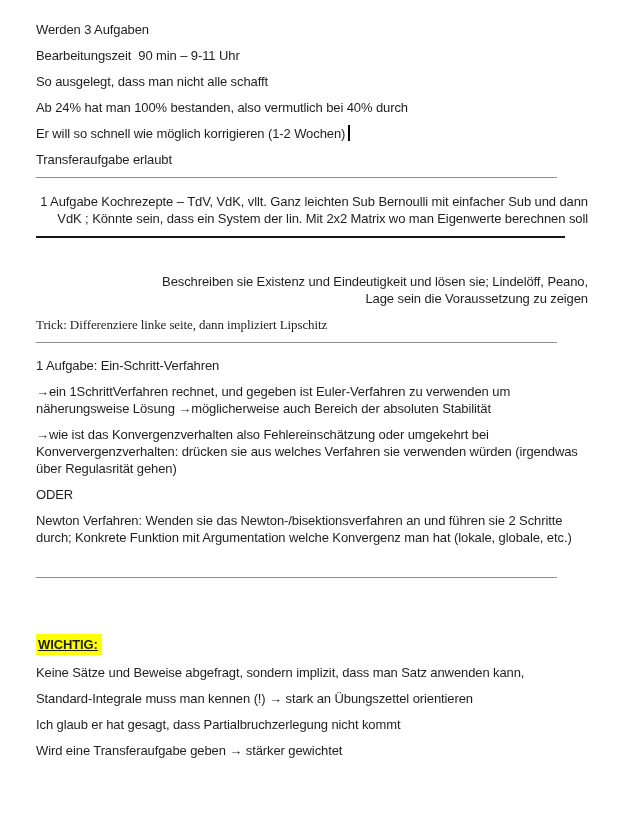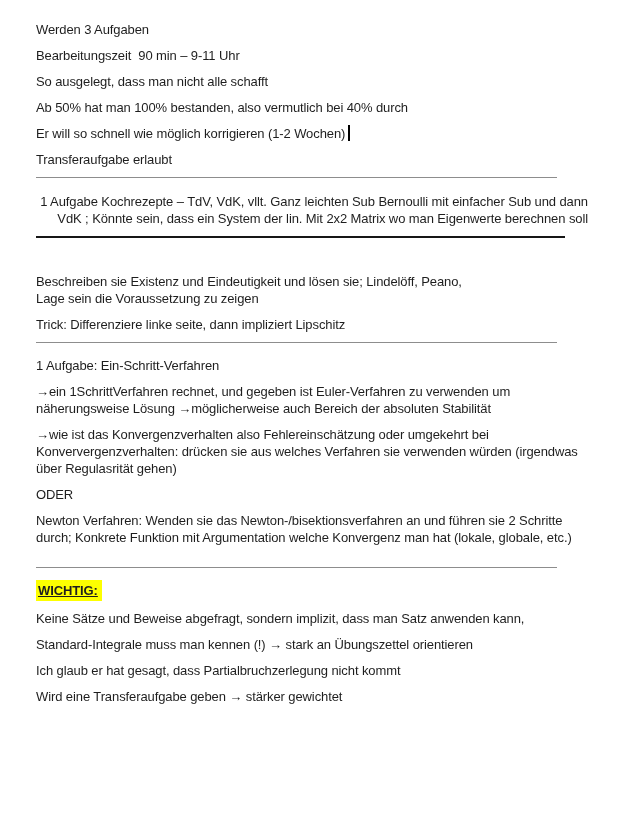--- a/index.html
+++ b/index.html
@@ -26,60 +26,61 @@
   }
   p.line{
     margin:0 0 9px 0;
     line-height:17px;
     white-space:pre-wrap;
     max-width:596px;
   }
   .mb0{margin-bottom:0;text-align:right;}
   .mb8{margin-bottom:8px;}
   .mb10{margin-bottom:10px;}
-  .mb19{margin-bottom:19px;}
-  .mb28{margin-bottom:28px;}
+  .mb19{margin-bottom:19px;font-family:Liberation Serif, serif;}
+  .mb28{margin-bottom:28px;text-align:right;}
   .mb35{margin-bottom:35px;}
   .divider{
     height:0;border:0;
     border-top:1px solid var(--divider-color);
     width:521px;margin:0 0 15px 0;
   }
   .divider.after-trick{margin-bottom:14px;}
   .divider.before-wichtig{margin-bottom:12px;}
   .divider-strong{
     height:0;border:0;
     border-top:2px solid var(--strong-line-color);
     width:529px;margin:0 0 35px 0;
   }
   .highlight{
     display:inline-block;
     background:var(--highlight-color);
     font-weight:700;
     text-decoration:underline;
     padding:2px 4px 2px 2px;
     line-height:17px;
+    margin-top:44px;
   }
   .caret{
     display:inline-block;
     width:1.5px;height:16px;
     background:#000;
     margin-left:3px;
     vertical-align:-3px;
   }
 </style>
 </head>
 <body>
 
 <div class="doc">
 
   <p class="line">Werden 3 Aufgaben</p>
   <p class="line">Bearbeitungszeit  90 min – 9-11 Uhr</p>
   <p class="line">So ausgelegt, dass man nicht alle schafft</p>
-  <p class="line">Ab 50% hat man 100% bestanden, also vermutlich bei 40% durch</p>
+  <p class="line">Ab 24% hat man 100% bestanden, also vermutlich bei 40% durch</p>
   <p class="line"><span>Er will so schnell wie möglich korrigieren (1-2 Wochen)</span><span class="caret"></span></p>
   <p class="line mb10">Transferaufgabe erlaubt</p>
 
   <div class="divider"></div>
 
   <p class="line mb0">1 Aufgabe Kochrezepte – TdV, VdK, vllt. Ganz leichten Sub Bernoulli mit einfacher Sub und dann
 VdK ; Könnte sein, dass ein System der lin. Mit 2x2 Matrix wo man Eigenwerte berechnen soll</p>
   <div class="divider-strong"></div>
 
   <p class="line mb28">Beschreiben sie Existenz und Eindeutigkeit und lösen sie; Lindelöff, Peano,
@@ -88,21 +89,21 @@
 
   <div class="divider after-trick"></div>
 
   <p class="line">1 Aufgabe: Ein-Schritt-Verfahren</p>
   <p class="line">→ein 1SchrittVerfahren rechnet, und gegeben ist Euler-Verfahren zu verwenden um
 näherungsweise Lösung →möglicherweise auch Bereich der absoluten Stabilität</p>
   <p class="line mb10">→wie ist das Konvergenzverhalten also Fehlereinschätzung oder umgekehrt bei
 Konververgenzverhalten: drücken sie aus welches Verfahren sie verwenden würden (irgendwas
 über Regulasrität gehen)</p>
   <p class="line">ODER</p>
-  <p class="line" style="margin-bottom:21px">Newton Verfahren: Wenden sie das Newton-/bisektionsverfahren an und führen sie 2 Schritte
+  <p class="line" style="margin-bottom:31px">Newton Verfahren: Wenden sie das Newton-/bisektionsverfahren an und führen sie 2 Schritte
 durch; Konkrete Funktion mit Argumentation welche Konvergenz man hat (lokale, globale, etc.)</p>
 
   <div class="divider before-wichtig"></div>
 
   <p class="line mb8"><span class="highlight">WICHTIG:</span></p>
   <p class="line mb35">Keine Sätze und Beweise abgefragt, sondern implizit, dass man Satz anwenden kann,</p>
   <p class="line mb35">Standard-Integrale muss man kennen (!) → stark an Übungszettel orientieren</p>
   <p class="line">Ich glaub er hat gesagt, dass Partialbruchzerlegung nicht kommt</p>
   <p class="line">Wird eine Transferaufgabe geben → stärker gewichtet</p>
 

